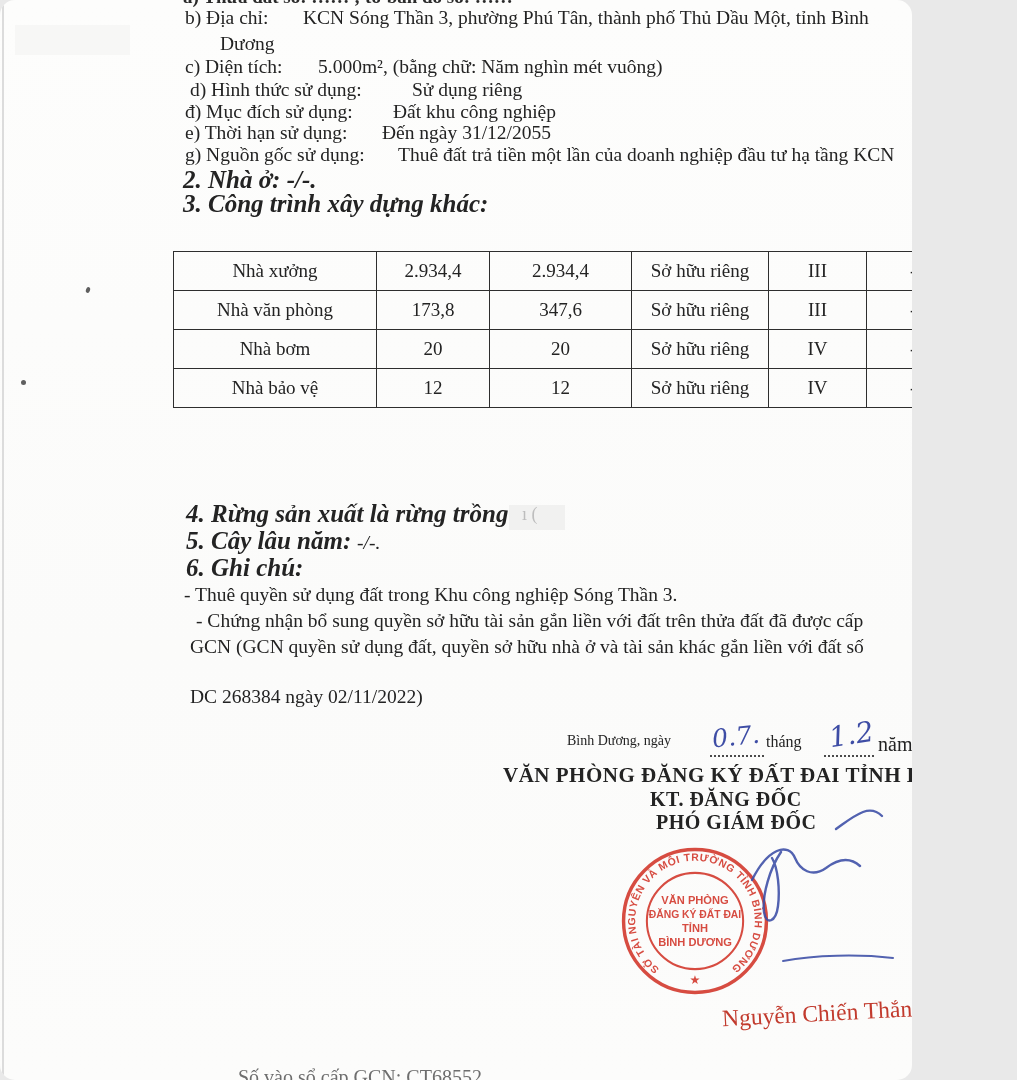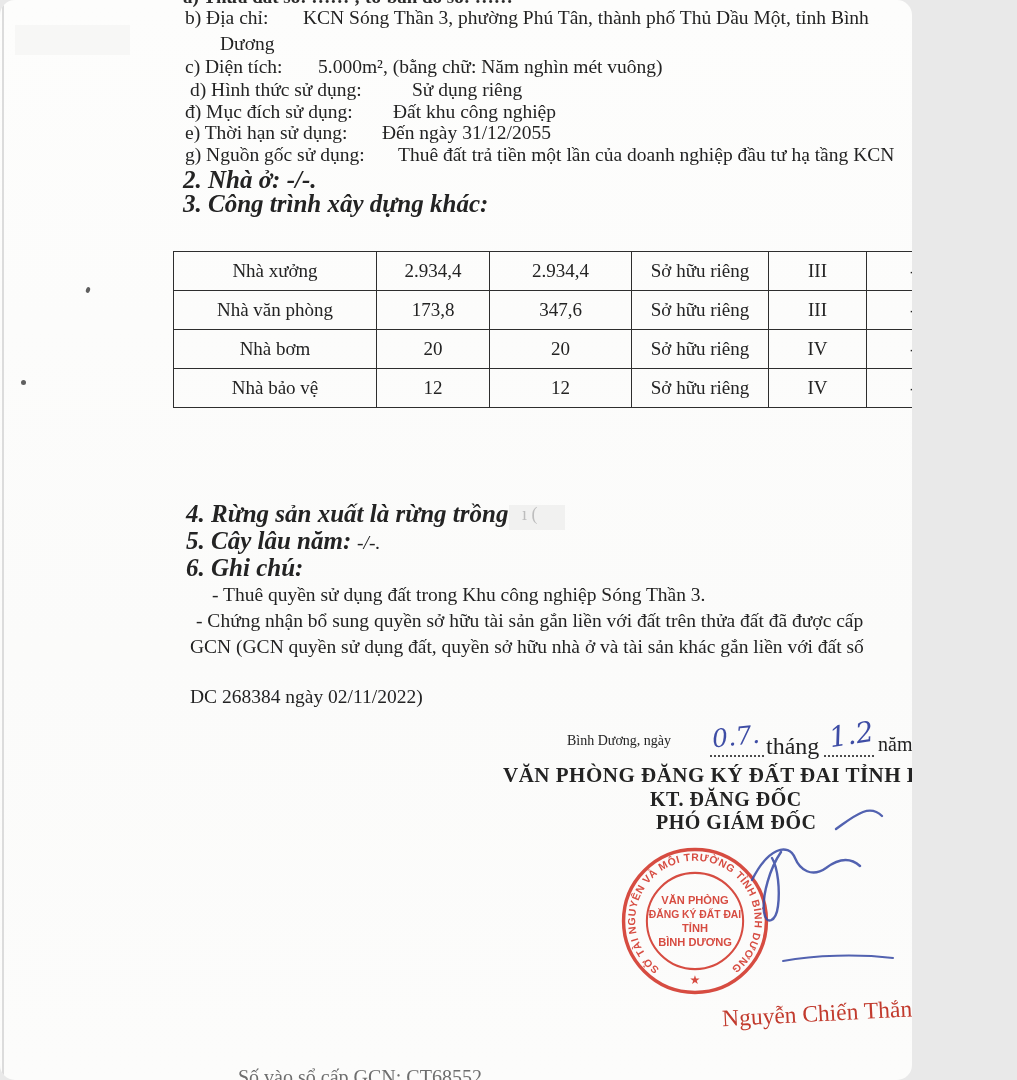--- a/index.html
+++ b/index.html
@@ -102,29 +102,29 @@
       <td>IV</td>
       <td>-/-</td>
     </tr>
   </tbody>
     </table>
 
   <div class="line bi" style="left:186px;top:503px;">4. Rừng sản xuất là rừng trồng</div>
   <div class="frag" style="left:522px;top:504px;font-size:18px;color:#bdbdbd;">ı (</div>
   <div class="line" style="left:186px;top:530px;"><span class="lbl bi" style="width:171px;">5. Cây lâu năm:</span><span style="font-style:italic;">-/-.</span></div>
   <div class="line bi" style="left:186px;top:557px;">6. Ghi chú:</div>
-  <div class="line" style="left:212px;top:584px;">- Thuê quyền sử dụng đất trong Khu công nghiệp Sóng Thần 3.</div>
+  <div class="line" style="left:184px;top:584px;">- Thuê quyền sử dụng đất trong Khu công nghiệp Sóng Thần 3.</div>
   <div class="line" style="left:190px;top:636px;">GCN (GCN quyền sử dụng đất, quyền sở hữu nhà ở và tài sản khác gắn liền với đất số</div>
   <div class="line" style="left:196px;top:610px;">- Chứng nhận bổ sung quyền sở hữu tài sản gắn liền với đất trên thửa đất đã được cấp</div>
   <div class="line" style="left:190px;top:662px;margin-top:24px;">DC 268384 ngày 02/11/2022)</div>
 
   <div class="sig-text" style="left:567px;top:733px;font-size:14px;">Bình Dương, ngày</div>
   <div class="hand" style="left:712px;top:722px;font-size:25px;transform:rotate(-6deg);">0.7.</div>
   <div class="dots" style="left:710px;top:752px;width:54px;"></div>
-  <div class="sig-text" style="left:766px;top:733px;font-size:24px;">tháng</div>
+  <div class="sig-text" style="left:766px;top:733px;font-size:16px;">tháng</div>
   <div class="hand" style="left:829px;top:718px;font-size:28px;transform:rotate(-9deg);">1.2</div>
   <div class="dots" style="left:824px;top:752px;width:50px;"></div>
   <div class="sig-text" style="left:878px;top:733px;font-size:20px;">năm 2023</div>
 
   <div class="sig-text bold-head" style="left:503px;top:763px;font-size:21px;">VĂN PHÒNG ĐĂNG KÝ ĐẤT ĐAI TỈNH BÌNH DƯƠNG</div>
   <div class="sig-text bold-head" style="left:650px;top:788px;">KT. ĐĂNG ĐỐC</div>
   <div class="sig-text bold-head" style="left:656px;top:811px;">PHÓ GIÁM ĐỐC</div>
 
   <svg class="seal-svg" viewBox="0 0 150 150">
     <circle cx="75" cy="75" r="70.5" fill="none" stroke="#d84338" stroke-width="3.4"></circle>

